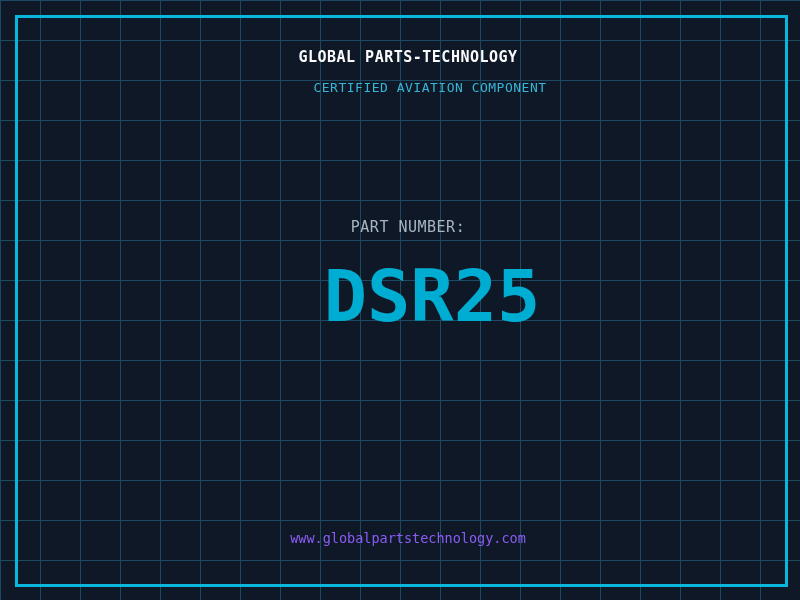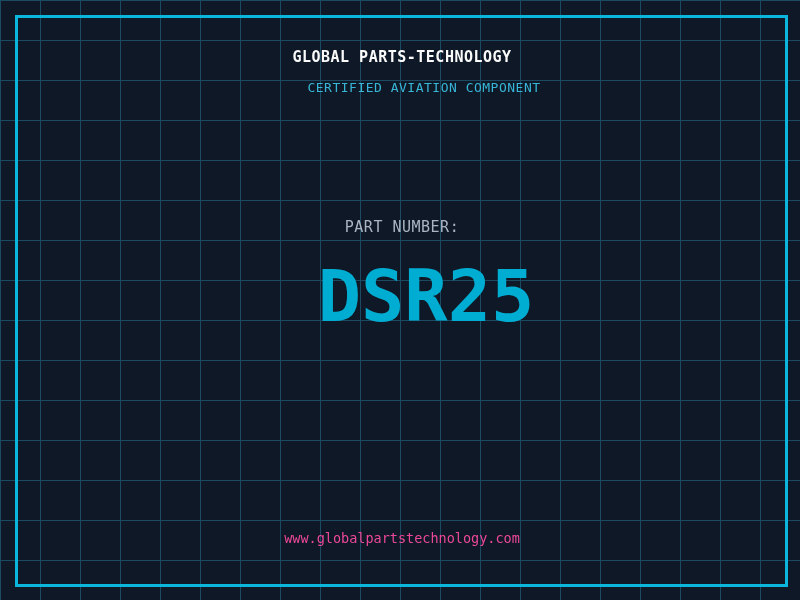--- a/index.html
+++ b/index.html
@@ -25,21 +25,21 @@
     left: 15px;
     top: 15px;
     width: 773px;
     height: 572px;
     box-sizing: border-box;
     border: 3px solid #0ab6dc;
   }
 
   .txt {
     position: absolute;
-    left: 10px;
+    left: 16px;
     width: 784px;
     text-align: center;
     white-space: pre;
   }
 
   .title {
     top: 50px;
     font-size: 15px;
     line-height: 15px;
     font-weight: bold;
@@ -70,21 +70,21 @@
     line-height: 72px;
     font-weight: bold;
     color: #00add2;
     padding-left: 24px;
   }
 
   .footer-url {
     top: 531px;
     font-size: 13.5px;
     line-height: 14px;
-    color: #ec4899;
+    color: #8b5cf6;
   }
 </style>
 </head>
 <body>
 
 <div class="frame"></div>
 
 <div class="txt title">GLOBAL PARTS-TECHNOLOGY</div>
 
 <div class="txt subtitle">CERTIFIED AVIATION COMPONENT</div>

